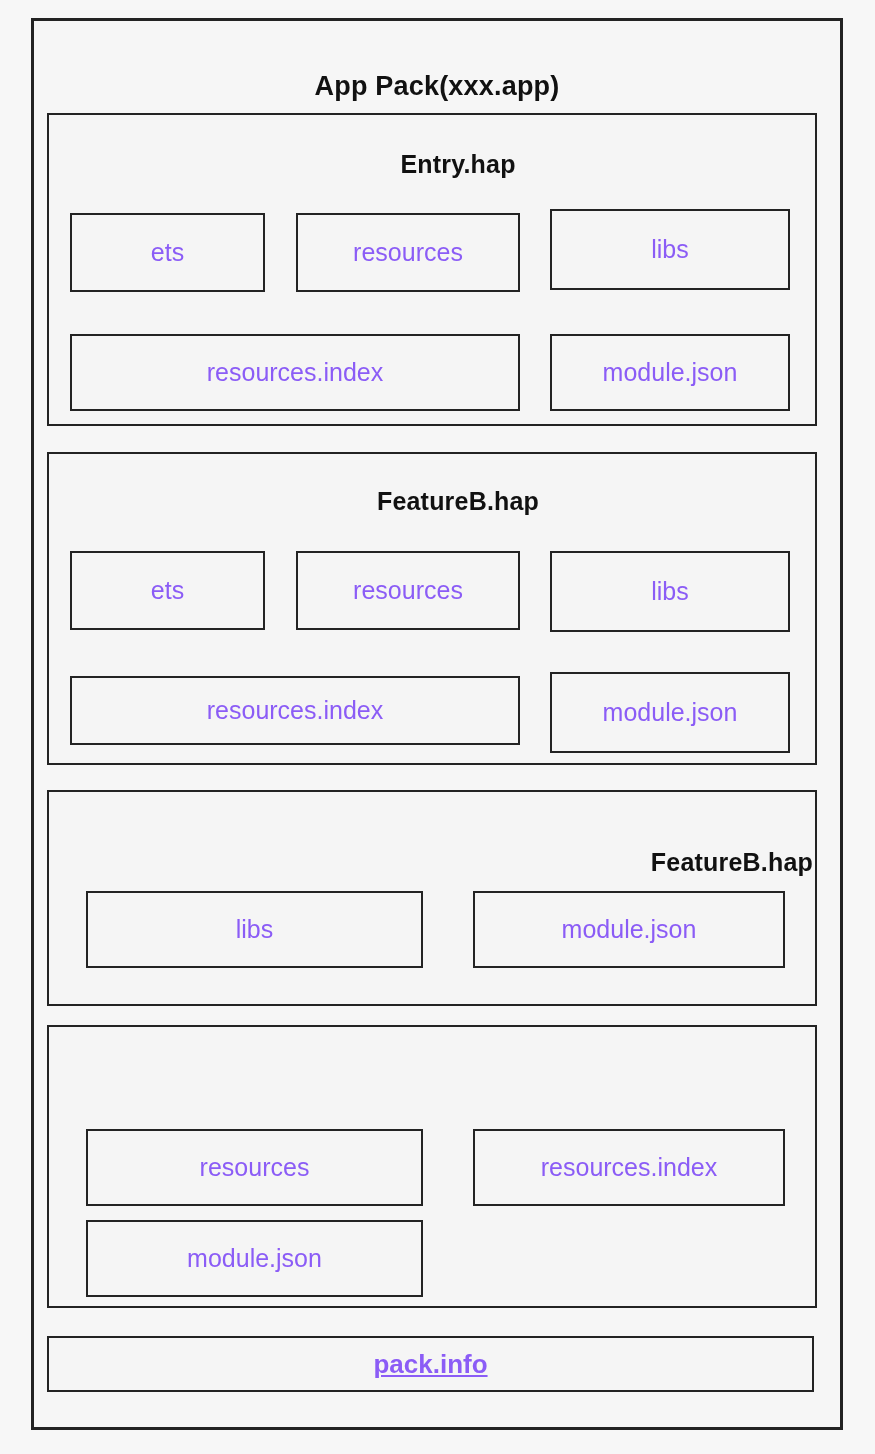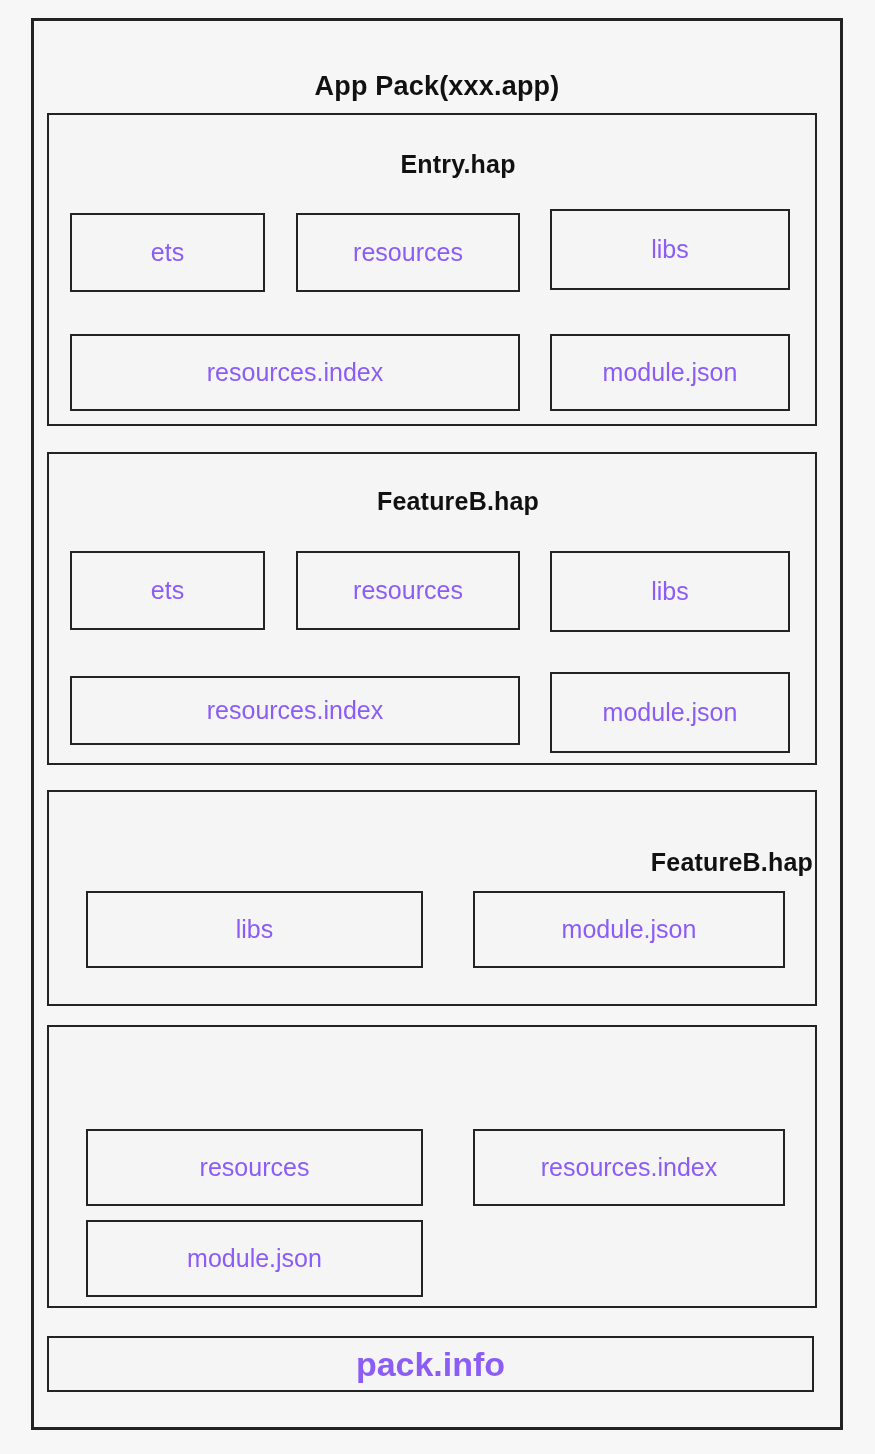--- a/index.html
+++ b/index.html
@@ -48,21 +48,22 @@
   }
   .leaf span,
   .packinfo span {
     font-size: 25px;
     color: #8b5cf6;
     line-height: 1;
     white-space: nowrap;
   }
   .packinfo span {
     font-weight: bold;
-    font-size: 34px;
+    font-size: 26px;
+    text-decoration: underline;
   }
   .app-title {
     top: 50px;
     font-size: 27px;
   }
   .hap-title {
     font-size: 25px;
     margin-left: 26px;
   }
 </style>

